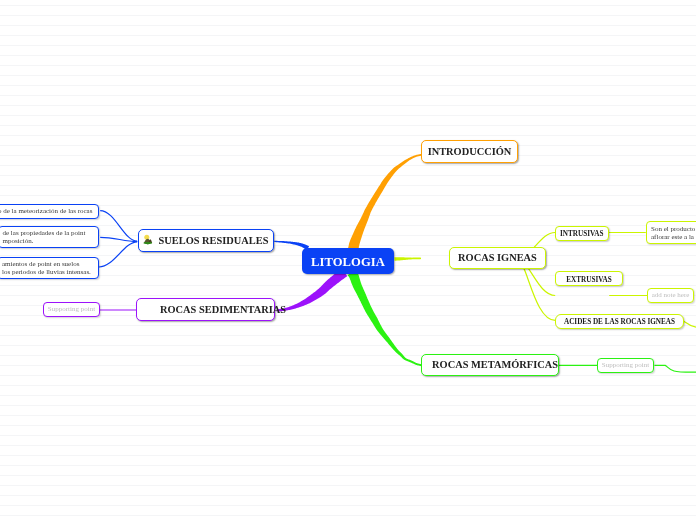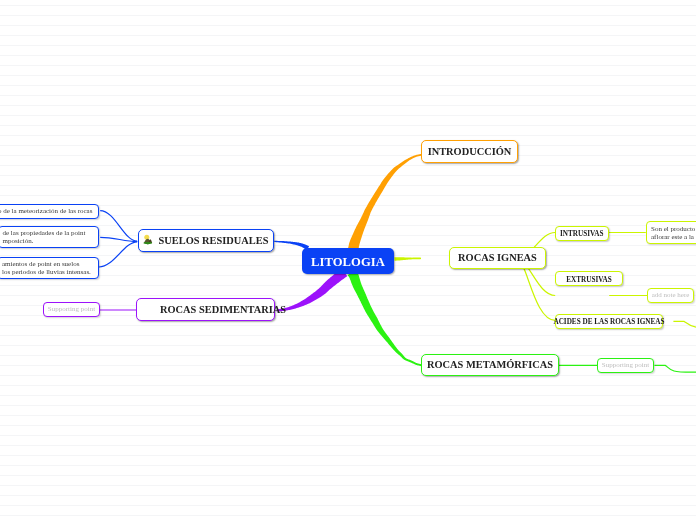--- a/index.html
+++ b/index.html
@@ -69,21 +69,21 @@
   </div>
 
   <div class="node main" style="left:421px;top:140px;width:97px;height:23px;border-color:#ffa003;">
     <span>INTRODUCCIÓN</span>
   </div>
 
   <div class="node main" style="left:421px;top:247px;width:97px;height:22px;border-color:#cbf500;margin-left:28px;">
     <span>ROCAS IGNEAS</span>
   </div>
 
-  <div class="node main" style="left:421px;top:354px;width:138px;height:22px;border-color:#2bf212;">
+  <div class="node main" style="left:421px;top:354px;width:138px;height:22px;border-color:#2bf212;justify-content:flex-end;">
     <span>ROCAS METAMÓRFICAS</span>
   </div>
 
   <div class="node main" style="left:136px;top:298px;width:139px;height:23px;border-color:#9c12fb;padding-left:35px;">
     <span>ROCAS SEDIMENTARIAS</span>
   </div>
 
   <div class="node main" style="left:138px;top:229px;width:136px;height:23px;border-color:#0a42f5;">
     <span class="emoji"><svg width="11" height="11" viewBox="0 0 11 11" xmlns="http://www.w3.org/2000/svg">
           <circle cx="3.8" cy="3.3" r="2.5" fill="#f3dc4f"></circle>
@@ -96,21 +96,21 @@
   </div>
 
   <div class="node sub" style="left:555px;top:225.5px;width:53.5px;height:15px;border-color:#cbf500;text-align:right;">
     <span>INTRUSIVAS</span>
   </div>
 
   <div class="node sub" style="left:555px;top:271px;width:68px;height:15px;border-color:#cbf500;">
     <span>EXTRUSIVAS</span>
   </div>
 
-  <div class="node sub" style="left:555px;top:313.5px;width:108px;height:15.5px;border-color:#cbf500;">
+  <div class="node sub" style="left:555px;top:313.5px;width:129px;height:15.5px;border-color:#cbf500;border-radius:6px;">
     <span>ACIDES DE LAS ROCAS IGNEAS</span>
   </div>
 
   <div class="node note" style="left:646px;top:221px;width:62px;height:23px;border-color:#cbf500;">
     <span>Son el producto
 aflorar este a la s</span>
   </div>
 
   <div class="node ph" style="left:647px;top:288px;width:47px;height:15px;border-color:#cbf500;">
     <span>add note here</span>

